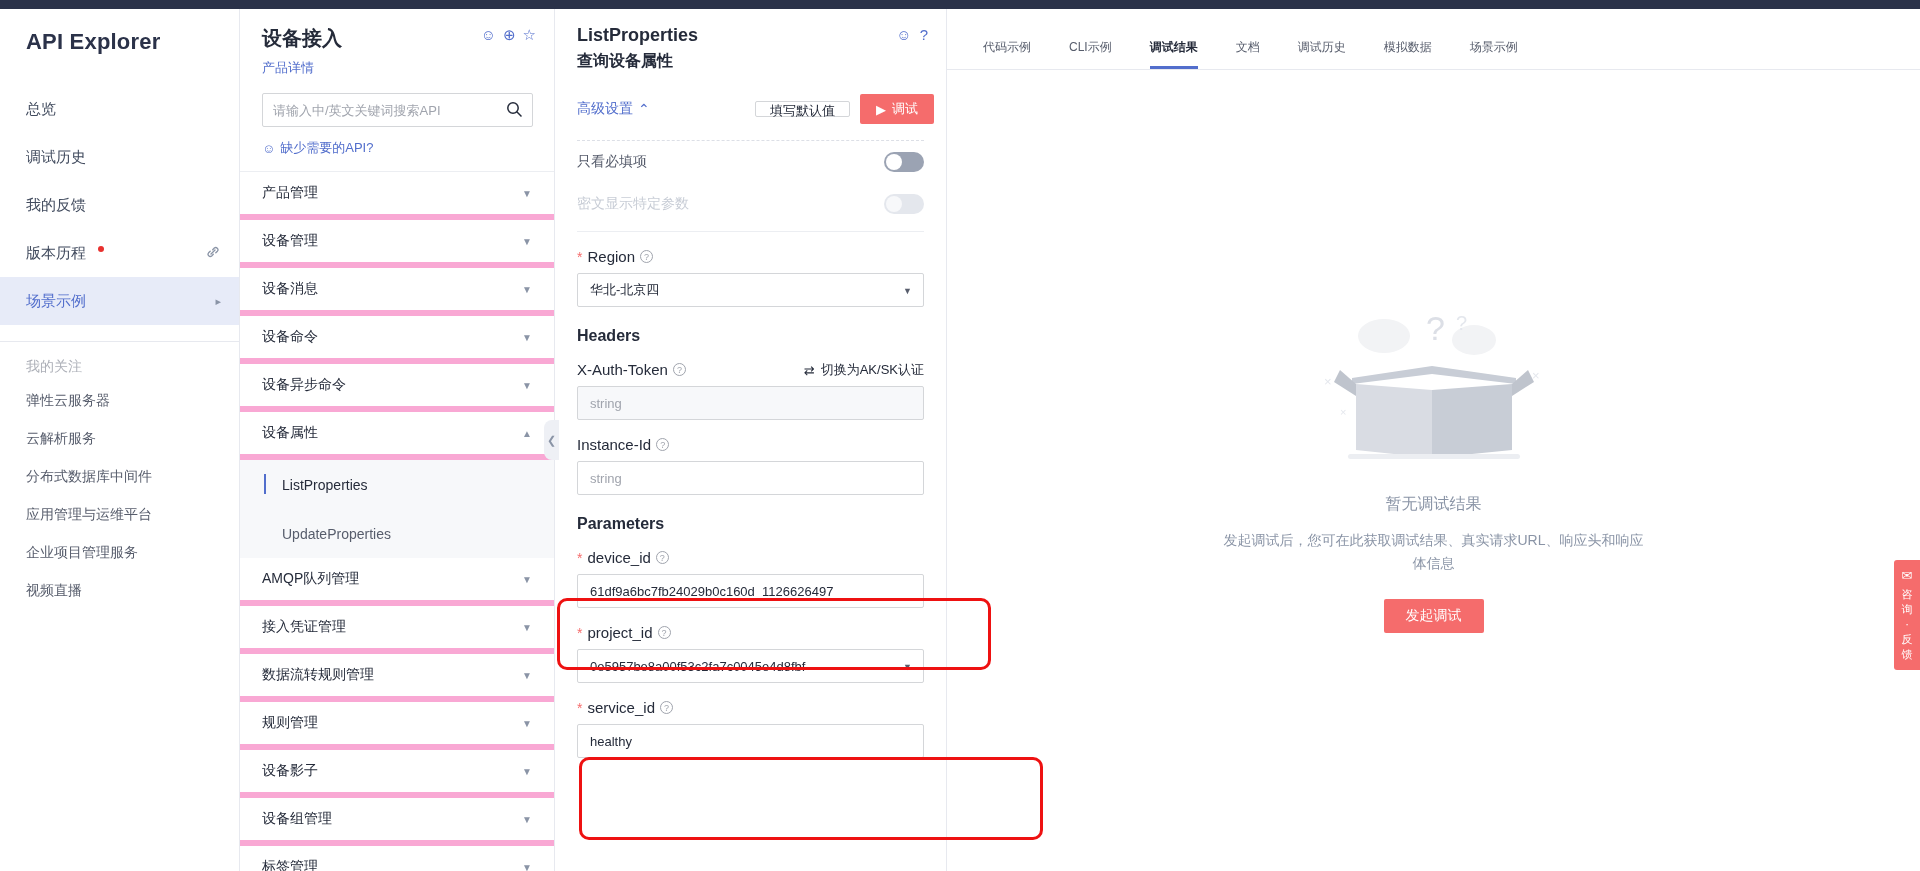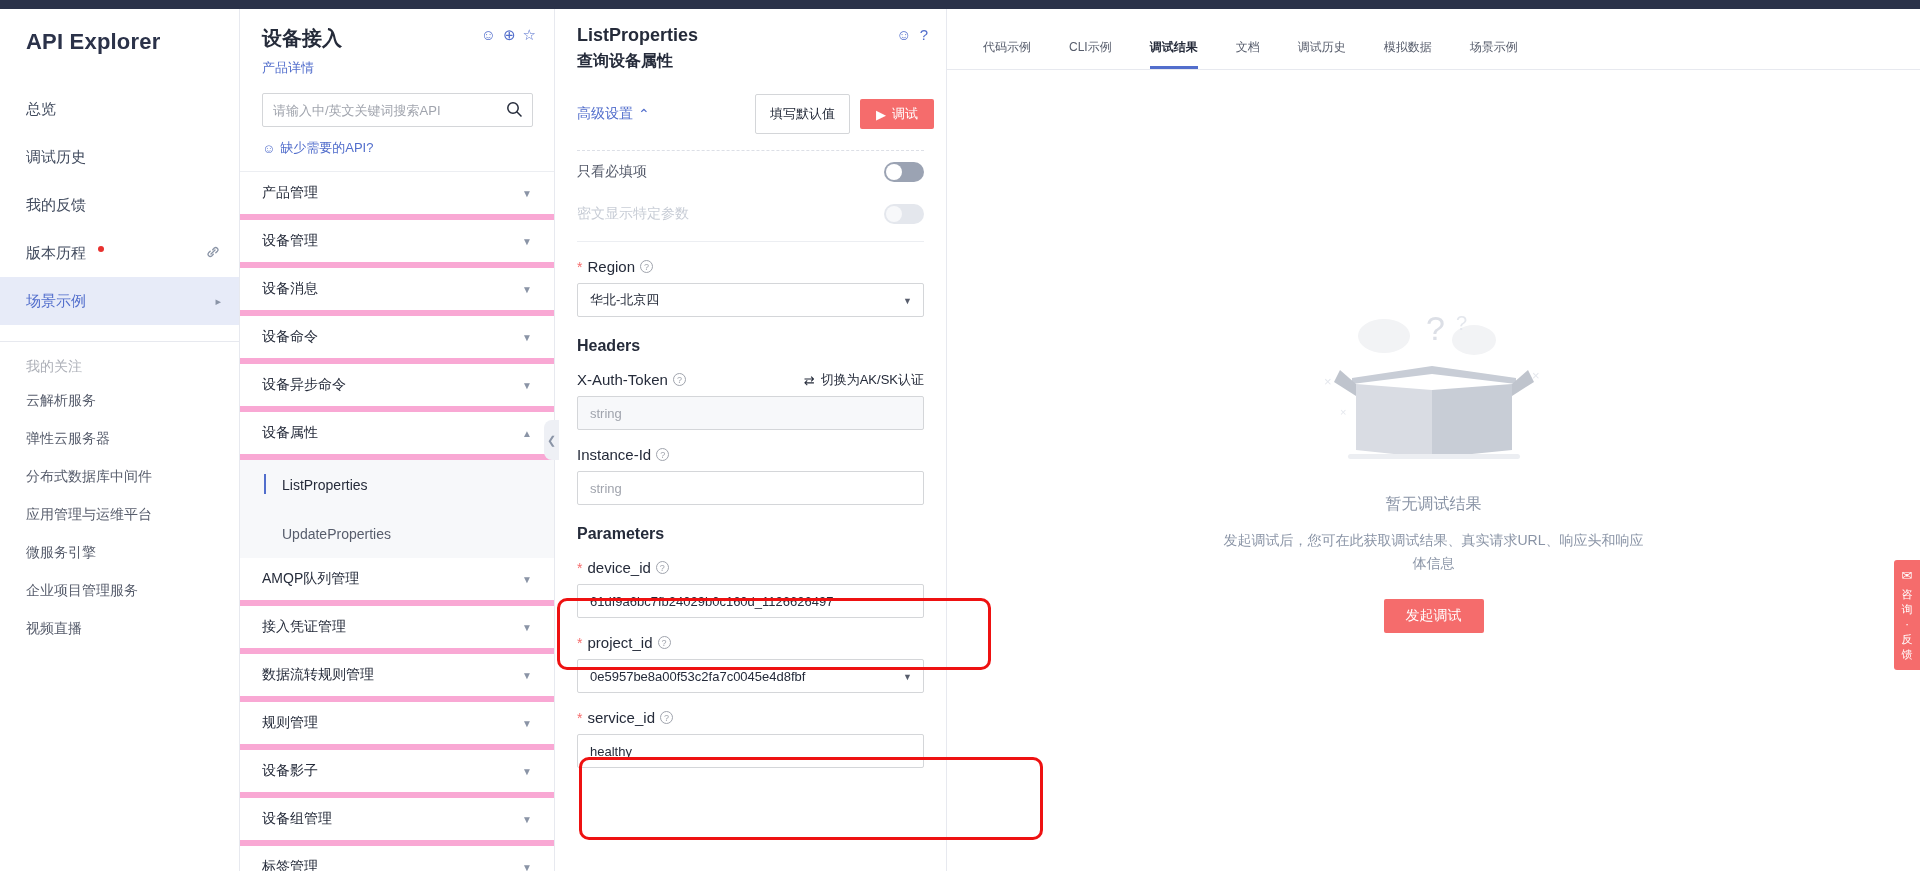--- a/index.html
+++ b/index.html
@@ -250,21 +250,21 @@
   .adv-link {
     font-size: 14px;
     color: #526ecc;
     cursor: pointer;
     display: flex;
     align-items: center;
     gap: 5px;
   }
   .adv-btns { display: flex; gap: 10px; align-items: center; }
   .btn-default {
-    height: 40px;
+    height: 16px;
     padding: 0 14px;
     border: 1px solid #d4d6d9;
     border-radius: 2px;
     background: #fff;
     font-size: 13px;
     color: #252b3a;
     cursor: pointer;
     font-family: "Liberation Sans", sans-serif;
   }
   .btn-debug {
@@ -499,33 +499,30 @@
         </div>
         <div class="nav-item active">
           <span>场景示例</span>
           <span class="link-icon" style="color:#8a94a6;font-size:11px;">▸</span>
         </div>
       </div>
     <div class="nav-divider"></div>
     <div class="nav-section-title">我的关注</div>
     <div id="fav-nav">
         <div class="nav-sub">
+          <span>弹性云服务器</span>
+        </div>
+        <div class="nav-sub">
           <span>云解析服务</span>
-        </div>
-        <div class="nav-sub">
-          <span>弹性云服务器</span>
         </div>
         <div class="nav-sub">
           <span>分布式数据库中间件</span>
         </div>
         <div class="nav-sub">
           <span>应用管理与运维平台</span>
-        </div>
-        <div class="nav-sub">
-          <span>微服务引擎</span>
         </div>
         <div class="nav-sub">
           <span>企业项目管理服务</span>
         </div>
         <div class="nav-sub">
           <span>视频直播</span>
         </div>
       </div>
   </div>
 

